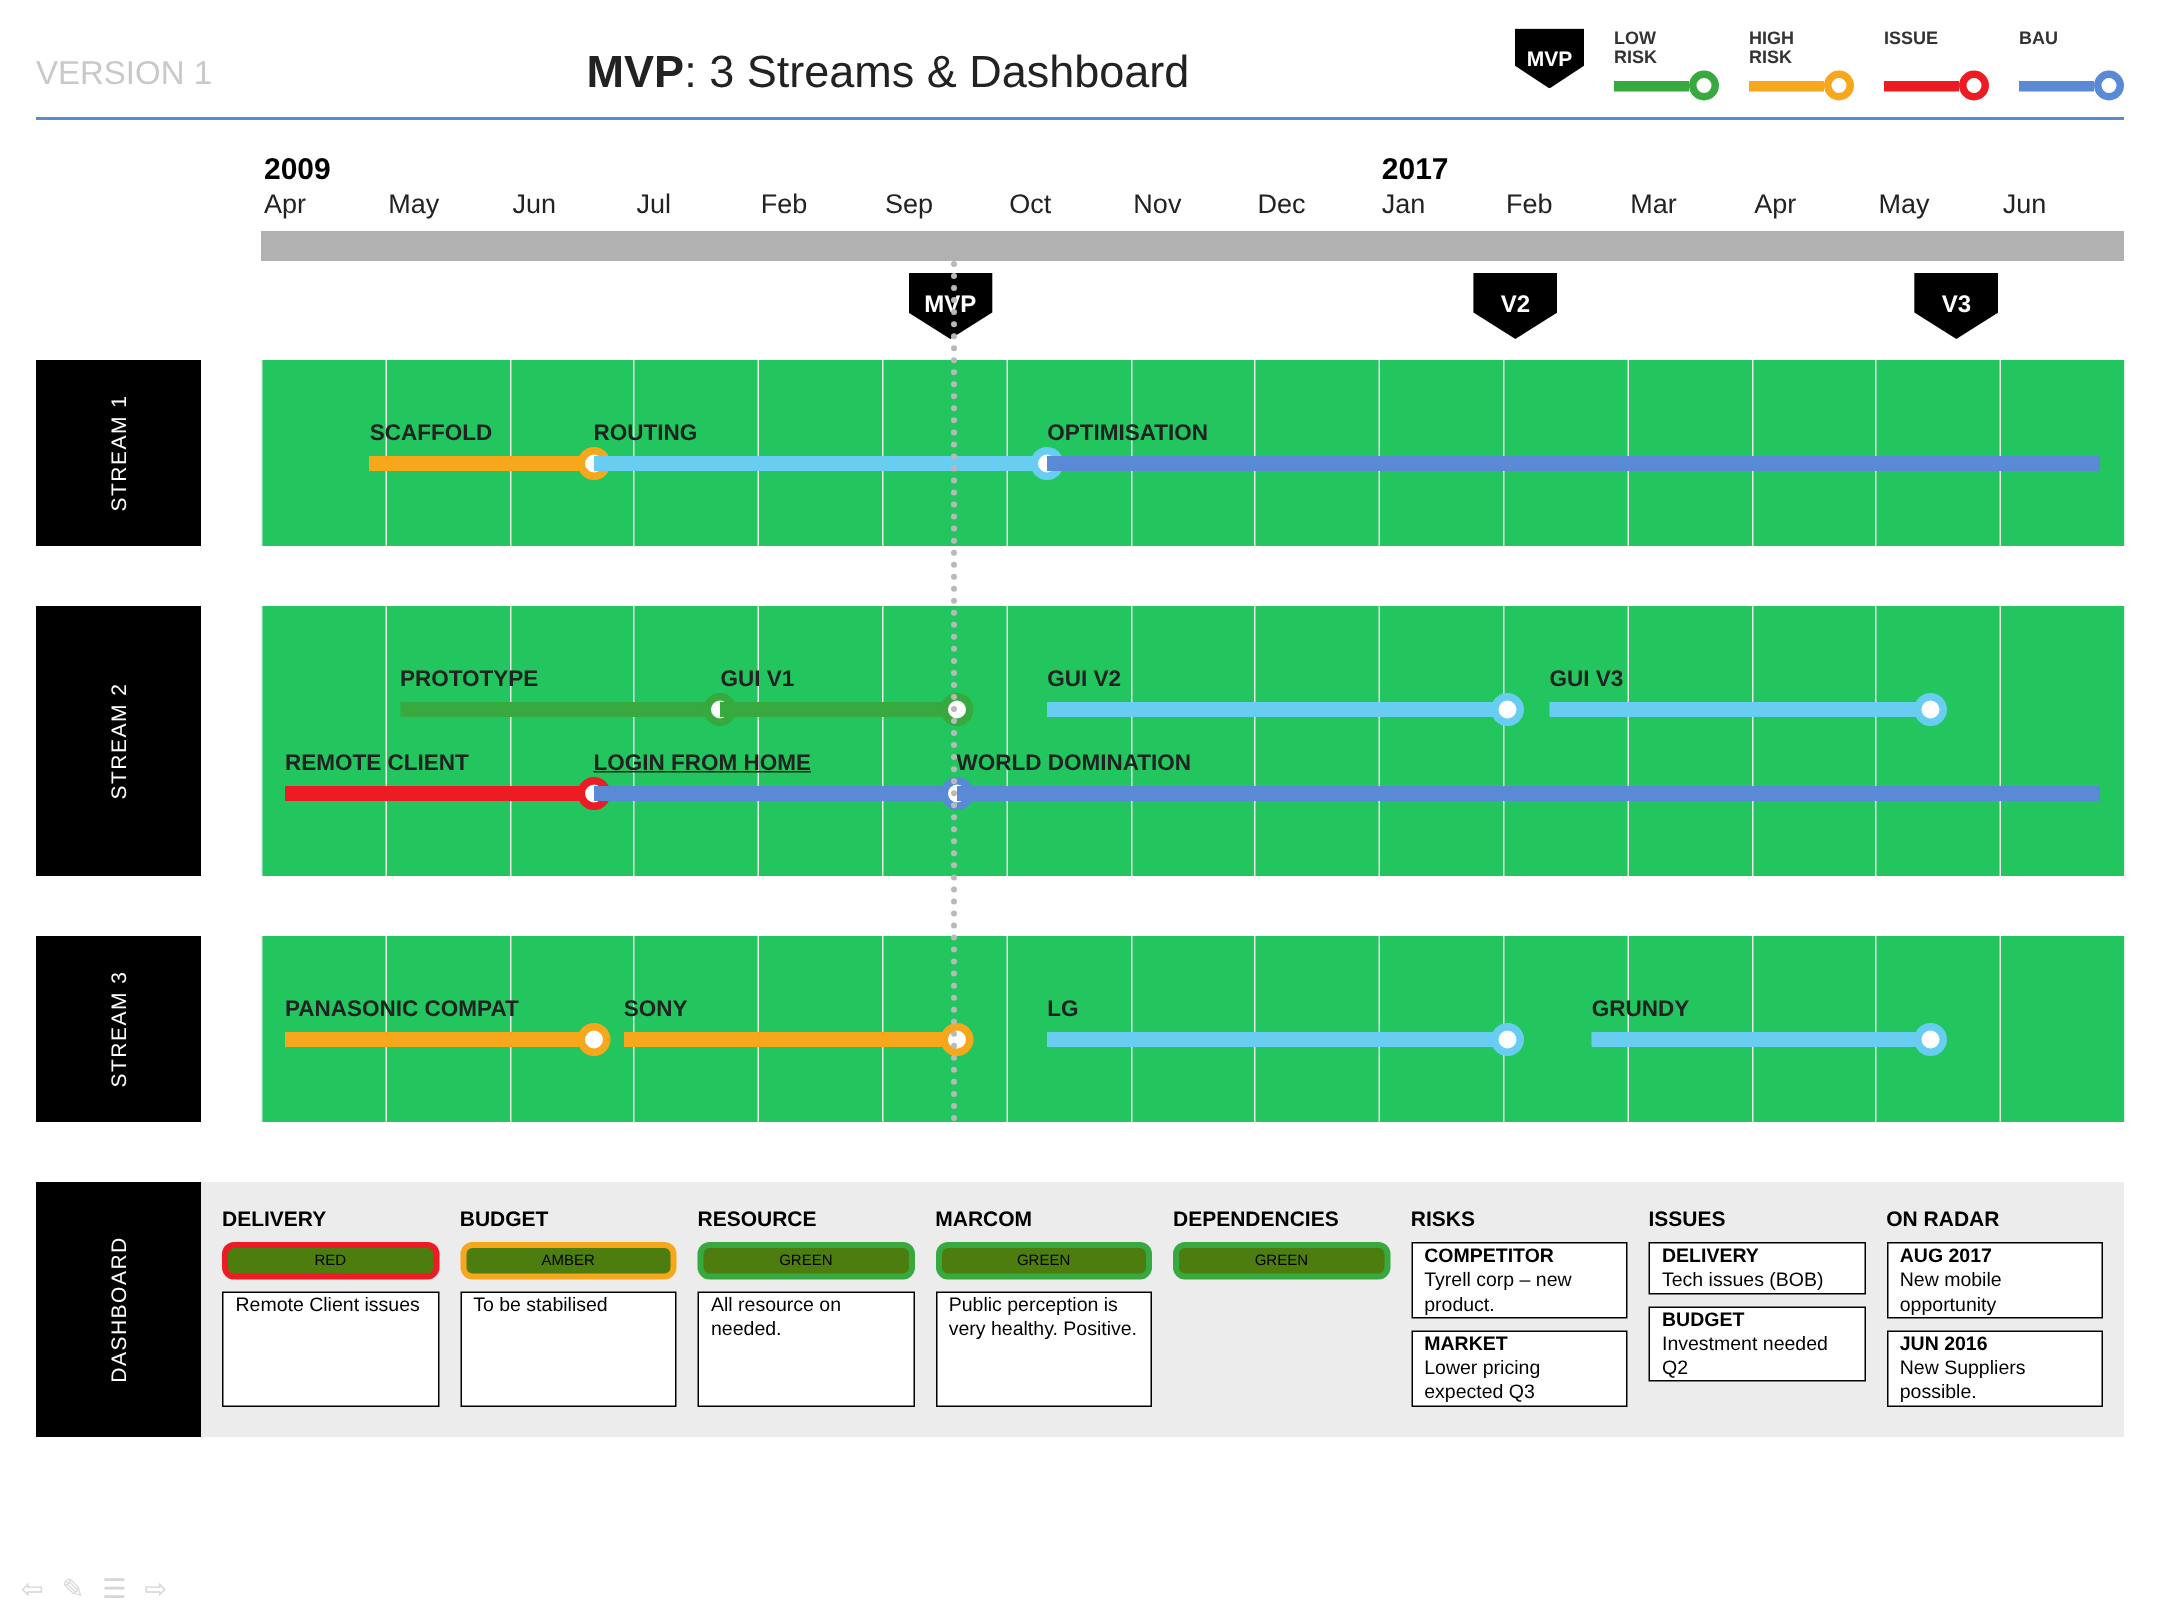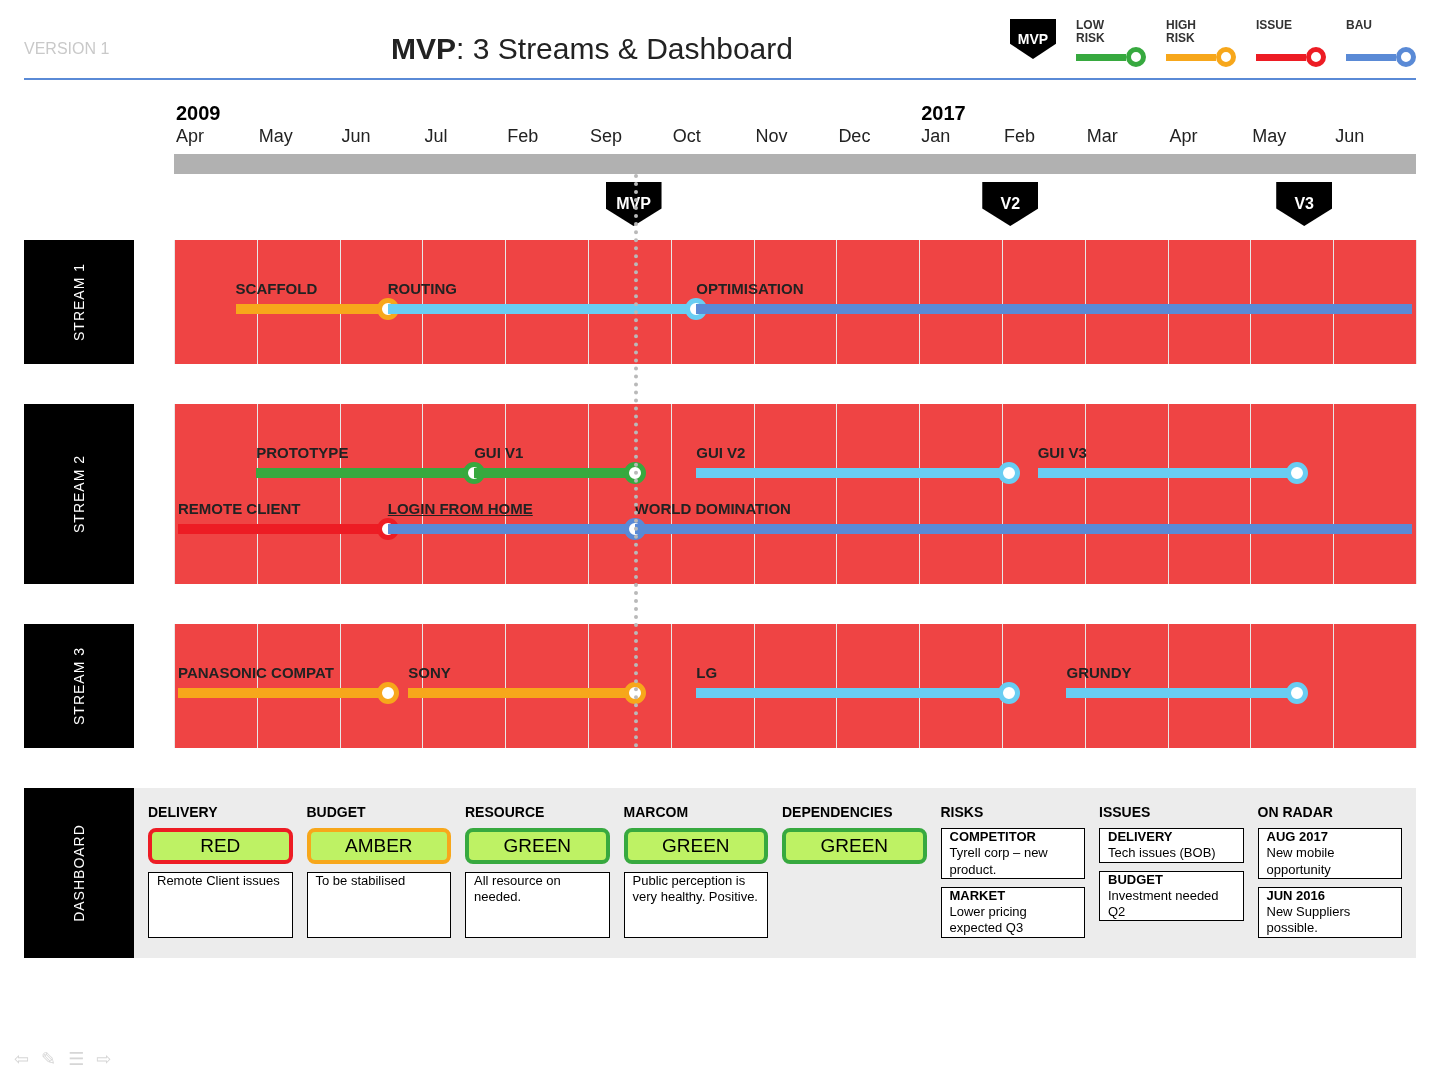--- a/index.html
+++ b/index.html
@@ -1,20 +1,20 @@
 <!DOCTYPE html>
 <html><head>
 <meta charset="utf-8">
 <style>
   *{box-sizing:border-box;margin:0;padding:0;font-family:Arial,Helvetica,sans-serif}
   body{background:#fff;width:1440px;height:1080px;position:relative;overflow:hidden}
   .page{padding:20px 24px 0 24px}
   
   .hdr{display:flex;align-items:center;height:60px;border-bottom:2px solid #5a8ad6}
-  .ver{color:#c9c9c9;font-size:16px;font-weight:400;width:150px}
+  .ver{color:#c9c9c9;font-size:22px;font-weight:400;width:150px}
   .title{flex:1;text-align:center;font-size:30px;color:#222}
   .title b{font-weight:700}
   .legend{display:flex;align-items:flex-start;gap:20px;height:60px}
   .leg{display:flex;flex-direction:column;align-items:flex-start;font-size:12px;font-weight:700;color:#333}
   .leg .lbl{height:28px;display:flex;align-items:flex-start;line-height:13px}
   .leg .sw{display:flex;align-items:center}
   .leg .sw .bar{height:7px;width:50px}
   .leg .sw .dot{width:20px;height:20px;border-radius:50%;background:#fff}
   .mvp-leg{width:46px;height:40px;background:#000;color:#fff;display:flex;align-items:center;justify-content:center;font-weight:700;font-size:14px;clip-path:polygon(0 0,100% 0,100% 62%,50% 100%,0 62%);margin-top:0}
   
@@ -32,40 +32,40 @@
   .gridlines .gl{position:absolute;top:0;bottom:0;width:1px;background:#e7e7e7}
   .mvp-dash{position:absolute;top:0;bottom:0;border-left:4px dotted #b9b9b9}
   
   .mstones{position:relative;height:58px;margin-top:8px}
   .marker{position:absolute;top:0;transform:translateX(-50%);width:56px;height:44px;background:#000;color:#fff;font-weight:700;font-size:16px;display:flex;align-items:center;justify-content:center;clip-path:polygon(0 0,100% 0,100% 60%,50% 100%,0 60%)}
   
   .streams{position:relative}
   .stream{display:flex;margin-bottom:40px}
   .s-label{width:110px;background:#000;color:#fff;display:flex;align-items:center;justify-content:center}
   .s-label span{transform:rotate(-90deg);font-size:14px;font-weight:400;letter-spacing:1px;white-space:nowrap}
-  .s-body{flex:1;background:#ef4444;position:relative;padding:34px 4px}
+  .s-body{flex:1;background:#22c55e;position:relative;padding:34px 16px}
   .s-gap{width:40px}
   .row{position:relative;height:56px}
   .task .bar{position:absolute;height:10px;top:30px}
   .task .dot{position:absolute;width:22px;height:22px;border-radius:50%;background:#fff;top:24px;transform:translateX(-50%)}
   .task .tlabel{position:absolute;top:6px;font-size:15px;font-weight:700;color:#222;white-space:nowrap}
   
   .c-orange{background:#f7a71b}.b-orange{border:5px solid #f7a71b}
   .c-sky{background:#69cdf2}.b-sky{border:5px solid #69cdf2}
   .c-blue{background:#5a8ad6}.b-blue{border:5px solid #5a8ad6}
   .c-green{background:#37a93f}.b-green{border:5px solid #37a93f}
   .c-red{background:#ed1c24}.b-red{border:5px solid #ed1c24}
   
   .dash{display:flex;margin-top:6px}
   .d-label{width:110px;background:#000;color:#fff;display:flex;align-items:center;justify-content:center}
   .d-label span{transform:rotate(-90deg);font-size:14px;letter-spacing:1px}
   .d-body{flex:1;background:#ececec;padding:16px 14px 20px 14px;display:flex;gap:14px}
   .col{flex:1;display:flex;flex-direction:column;gap:8px}
   .col h4{font-size:14px;font-weight:700}
-  .rag{border-width:4px;border-style:solid;border-radius:8px;text-align:center;font-size:19px;padding:3px 0;font-weight:400;background:#bef264}
+  .rag{border-width:4px;border-style:solid;border-radius:8px;text-align:center;font-size:10px;padding:3px 0;font-weight:400;background:#4d7c0f}
   .rag.red{border-color:#ed1c24}.rag.amber{border-color:#f7a71b}.rag.green{border-color:#37a93f}
   .card{border:1.5px solid #000;background:#fff;font-size:13px;padding:0 8px;line-height:1.25}
   .card b{font-weight:700}
   .grow{flex:1}
   
   .foot{position:absolute;left:14px;bottom:10px;display:flex;gap:12px;color:#d6d6d6;font-size:18px}
 </style>
 </head>
 <body>
 <div class="page">

